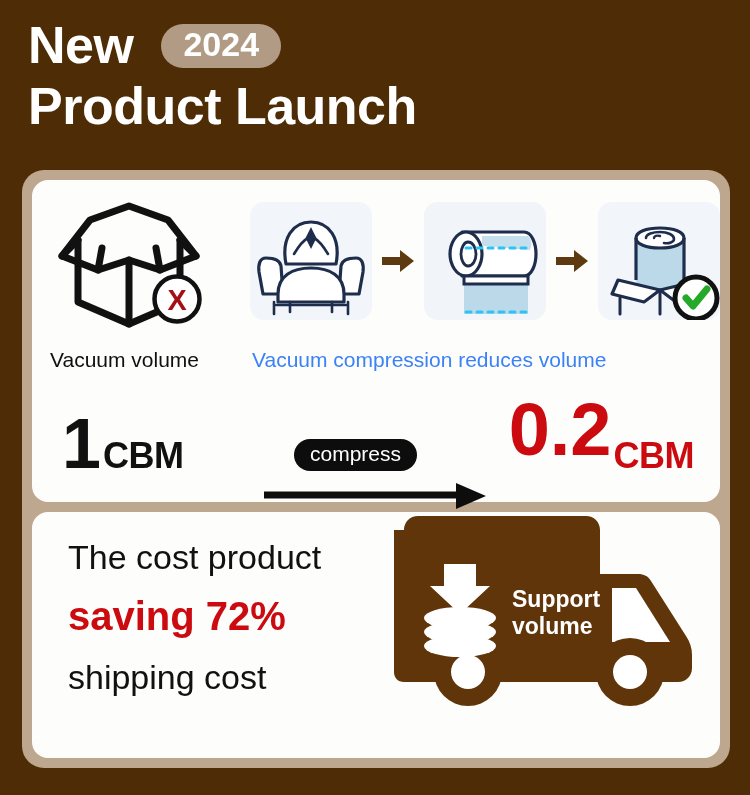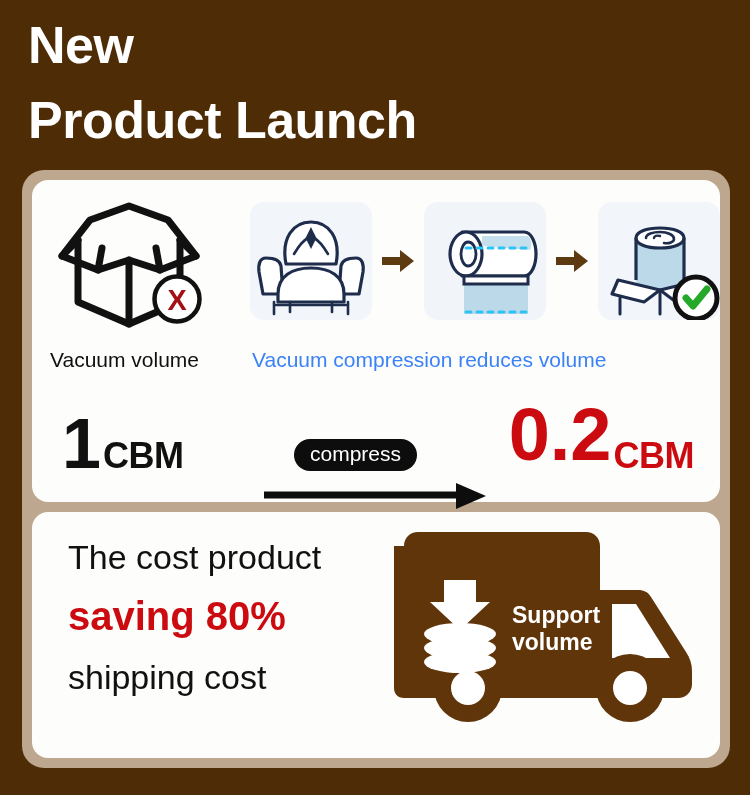--- a/index.html
+++ b/index.html
@@ -42,21 +42,21 @@
     justify-content: center;
     background: #b29b84;
     color: #ffffff;
     font-size: 34px;
     font-weight: bold;
     border-radius: 22px;
     padding: 2px 22px 6px 22px;
     letter-spacing: 0px;
   }
   .title-line2 {
-    margin-top: 20px;
+    margin-top: 6px;
   }
 
   
   .frame {
     position: absolute;
     left: 22px;
     top: 170px;
     width: 708px;
     height: 598px;
     background: #bda78e;
@@ -160,21 +160,21 @@
     font-weight: bold;
     letter-spacing: -0.5px;
     margin-left: 2px;
     margin-top: 42px;
   }
   .cbm-right {
     position: absolute;
     right: 26px;
     top: 8px;
     display: flex;
-    align-items: center;
+    align-items: flex-start;
     color: #cc0b11;
   }
   .cbm-right .cbm-num { font-size: 74px; }
   .cbm-right .cbm-unit { font-size: 36px; }
 
   .compress-group {
     position: absolute;
     left: 232px;
     top: 4px;
     width: 232px;
@@ -215,21 +215,21 @@
   }
   .sale-line.mid {
     color: #cc0b11;
     font-weight: bold;
     font-size: 40px;
     margin: 22px 0 24px 0;
   }
   .truck-wrap {
     position: absolute;
     right: 14px;
-    top: 16px;
+    top: 0;
     width: 316px;
     height: 200px;
   }
   .truck-text {
     position: absolute;
     left: 122px;
     top: 74px;
     color: #ffffff;
     font-size: 23px;
     font-weight: bold;
@@ -238,20 +238,21 @@
   }
 </style>
 </head>
 <body>
 
 <div class="page">
 
   <div class="header">
     <div class="title-line">
       <span class="title-word">New</span>
+      <span class="year-badge">2024</span>
     </div>
     <div class="title-line title-line2">
       <span class="title-word">Product Launch</span>
     </div>
   </div>
 
   <div class="frame">
 
     <div class="card card-top">
 
@@ -369,21 +370,21 @@
           <span class="cbm-unit">CBM</span>
         </div>
       </div>
 
     </div>
 
     <div class="card card-bottom">
 
       <div class="sale-text">
         <div class="sale-line">The cost product</div>
-        <div class="sale-line mid">saving 80%</div>
+        <div class="sale-line mid">saving 72%</div>
         <div class="sale-line">shipping cost</div>
       </div>
 
       <div class="truck-wrap">
         <svg viewBox="0 0 316 200" width="316" height="200">
           <path d="M14,18 C14,10 20,4 28,4 L196,4 C204,4 210,10 210,18 L210,62
                    L248,62 C254,62 258,64 261,69 L296,124 C300,130 302,136 302,143
                    L302,156 C302,164 296,170 288,170 L14,170 C8,170 4,166 4,160
                    L4,18 Z M14,18" fill="#60350a"></path>
           <path d="M222,76 L246,76 L280,130 L222,130 Z" fill="#ffffff"></path>

